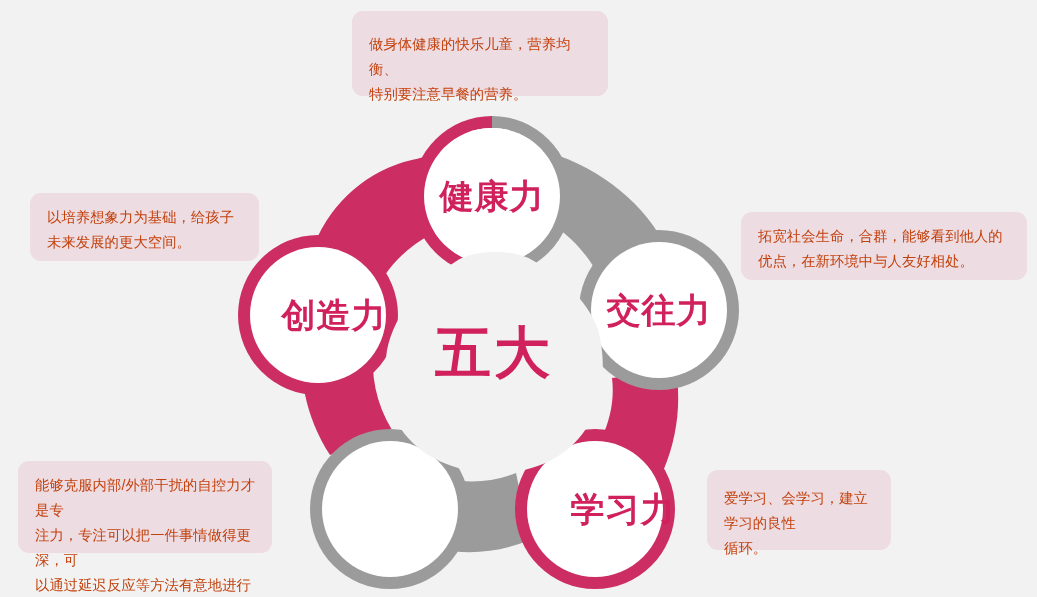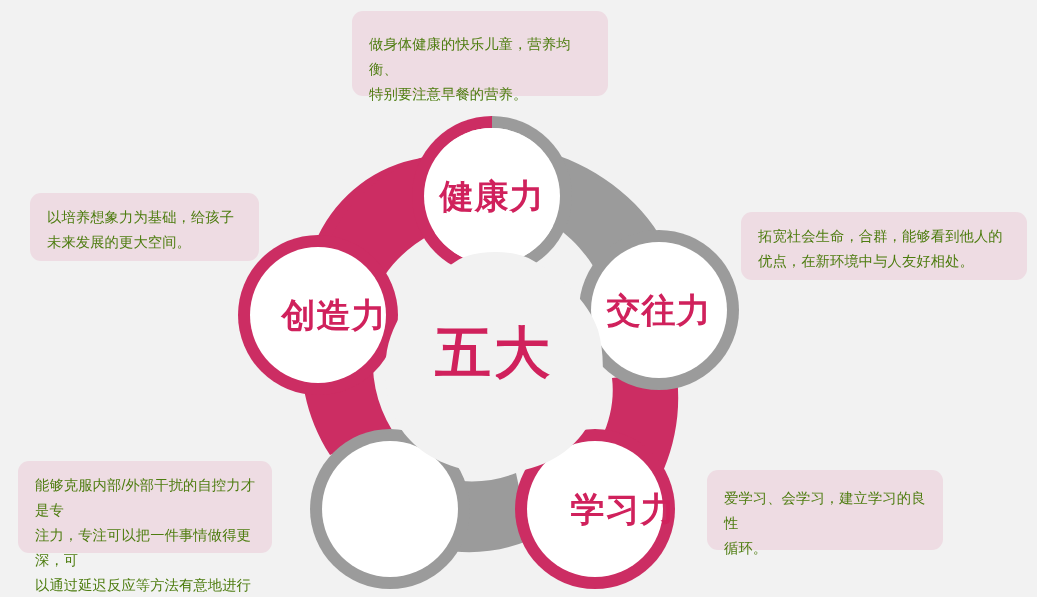--- a/index.html
+++ b/index.html
@@ -26,33 +26,33 @@
     left: 0; top: 0;
     width: 1037px;
     height: 597px;
     display: block;
   }
   .callout {
     position: absolute;
     background: #eedce3;
     border-radius: 11px;
     box-sizing: border-box;
-    color: #4d7c0f;
+    color: #c2410c;
     font-size: 14.3px;
     line-height: 25px;
     padding: 12px 16px 12px 17px;
     letter-spacing: 0.1px;
     white-space: pre-line;
     z-index: 5;
   }
   .callout-tl { left: 30px;  top: 193px; width: 229px;  height: 68px; }
   .callout-top{ left: 352px; top: 11px;  width: 256px;  height: 85px; padding-top: 21px;}
   .callout-tr { left: 741px; top: 212px; width: 286px;  height: 68px; }
   .callout-bl { left: 18px;  top: 461px; width: 254px;  height: 92px; }
-  .callout-br { left: 707px; top: 470px; width: 236px;  height: 80px; padding-top: 16px;}
+  .callout-br { left: 707px; top: 470px; width: 184px;  height: 80px; padding-top: 16px;}
 
   .node-label {
     position: absolute;
     color: #d0215c;
     font-size: 34px;
     line-height: 1;
     letter-spacing: 1px;
     transform: translate(-50%, -50%);
     white-space: nowrap;
     z-index: 6;

